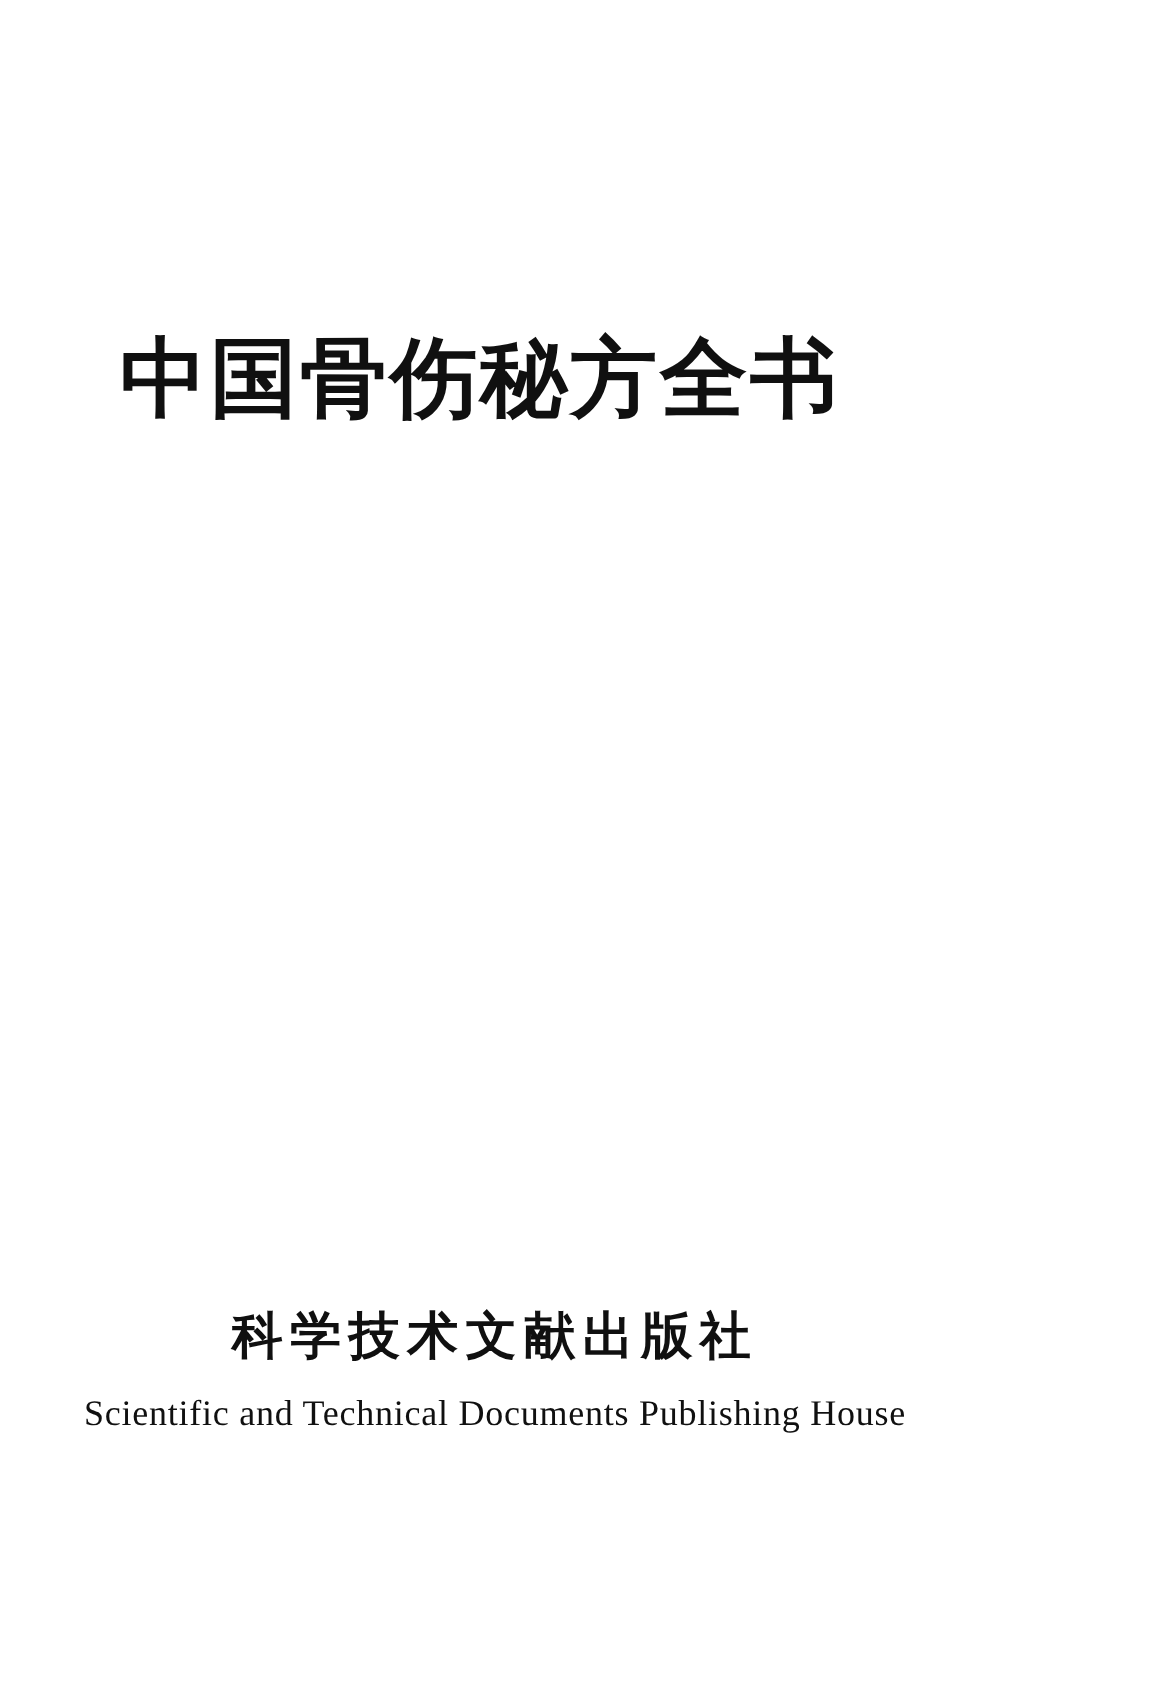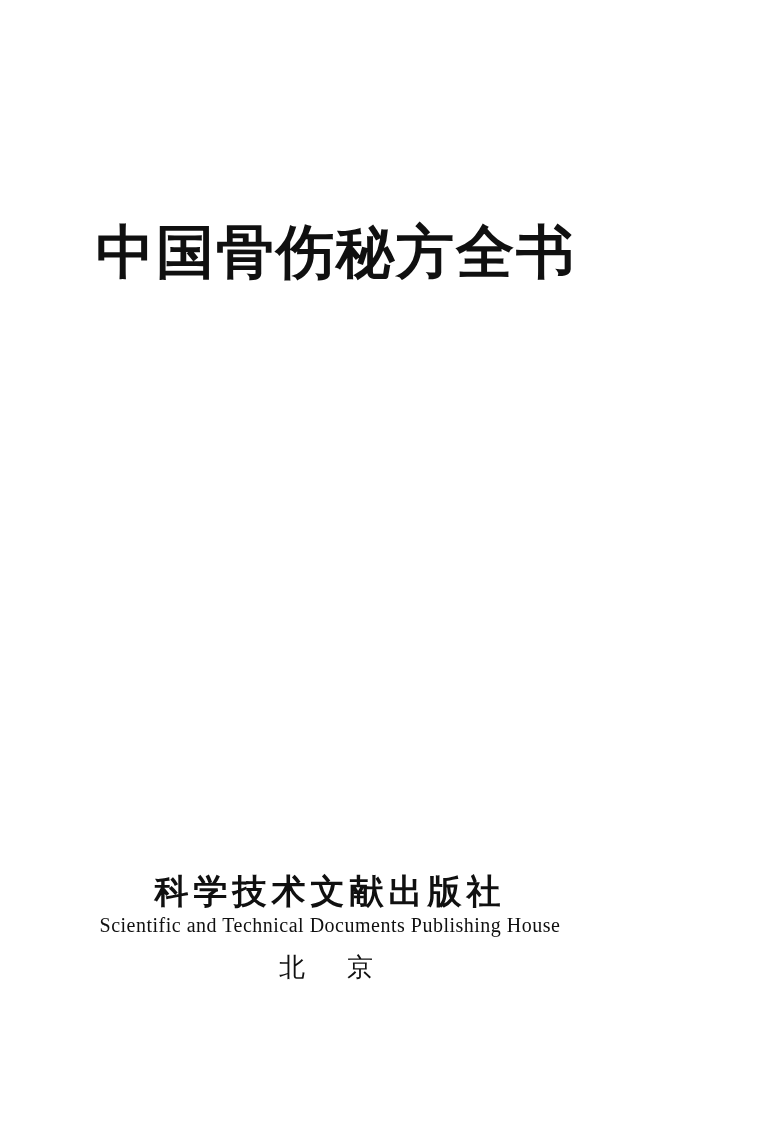--- a/index.html
+++ b/index.html
@@ -16,21 +16,21 @@
     position: relative;
     width: 767px;
     height: 1122px;
     background: var(--background);
     color: var(--ink);
     font-family: "Liberation Serif", "DejaVu Serif", serif;
     overflow: hidden;
   }
   .book-title {
     position: absolute;
-    left: 96px;
+    left: 80px;
     top: 218px;
     margin: 0;
     font-size: 58px;
     line-height: 1.2;
     font-weight: 900;
     letter-spacing: 2px;
     white-space: nowrap;
     color: var(--ink);
   }
   .editors-line {
@@ -62,22 +62,22 @@
     color: var(--ink);
   }
   .publisher-cn {
     font-size: 34px;
     font-weight: bold;
     letter-spacing: 5px;
     line-height: 1.2;
     white-space: nowrap;
   }
   .publisher-en {
-    margin-top: 0;
-    font-size: 20px;
+    margin-top: 16px;
+    font-size: 24px;
     letter-spacing: 0.5px;
     line-height: 1.2;
     white-space: nowrap;
   }
   .publisher-city {
     margin-top: 15px;
     font-size: 26px;
     letter-spacing: 8px;
     line-height: 1.2;
     white-space: nowrap;
@@ -87,16 +87,15 @@
 <body>
 
 <div class="page">
 
   <h1 class="book-title">中国骨伤秘方全书</h1>
 
 
   <div class="publisher-block">
     <div class="publisher-cn">科学技术文献出版社</div>
     <div class="publisher-en">Scientific and Technical Documents Publishing House</div>
-    <div class="publisher-city">北　京</div>
   </div>
 
 </div>
 
 </body></html>

